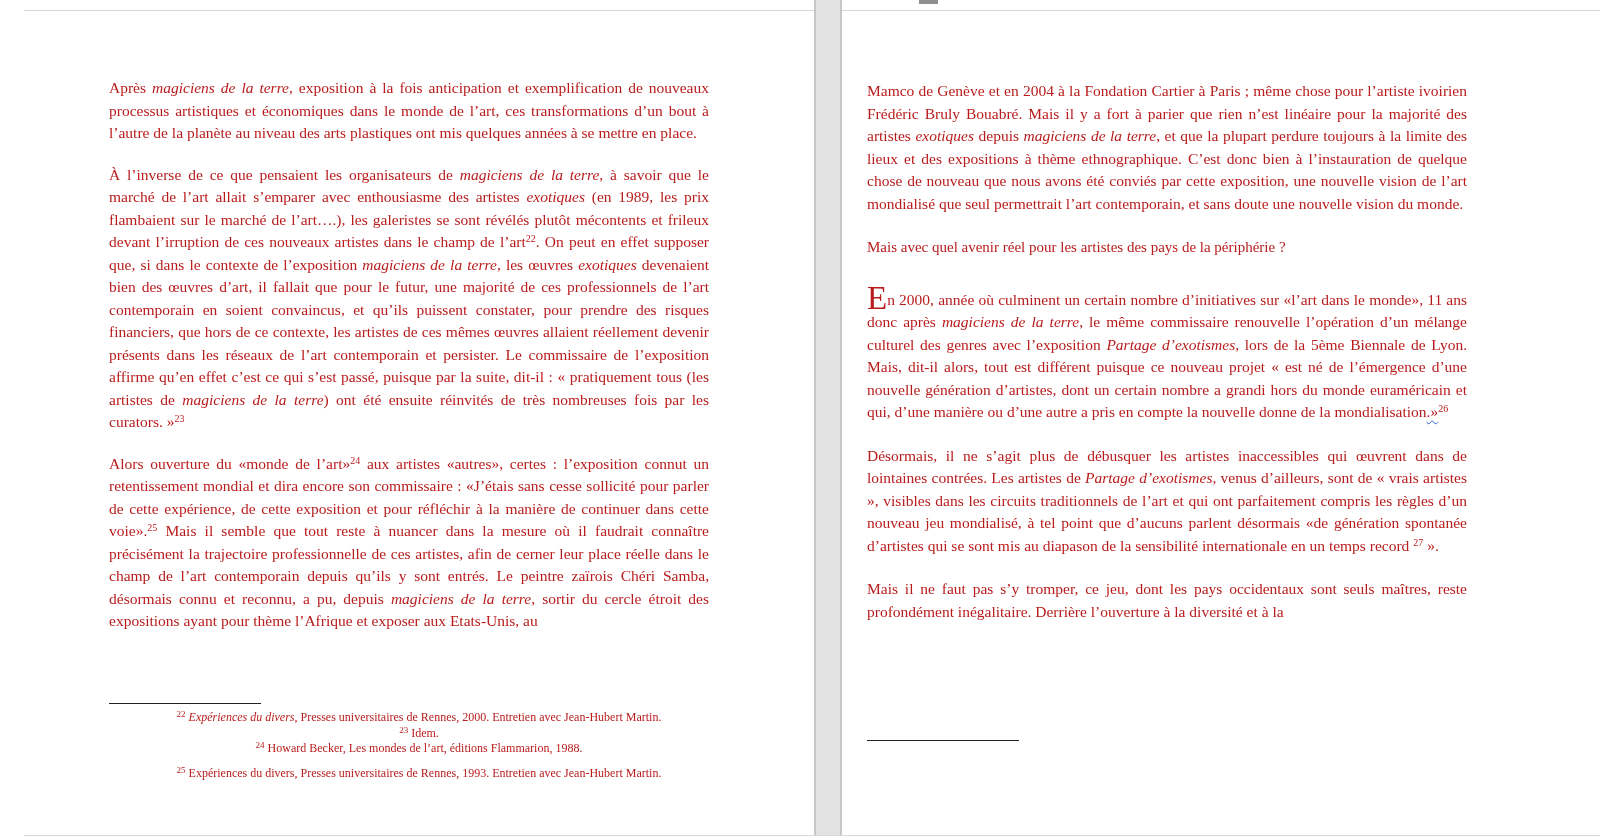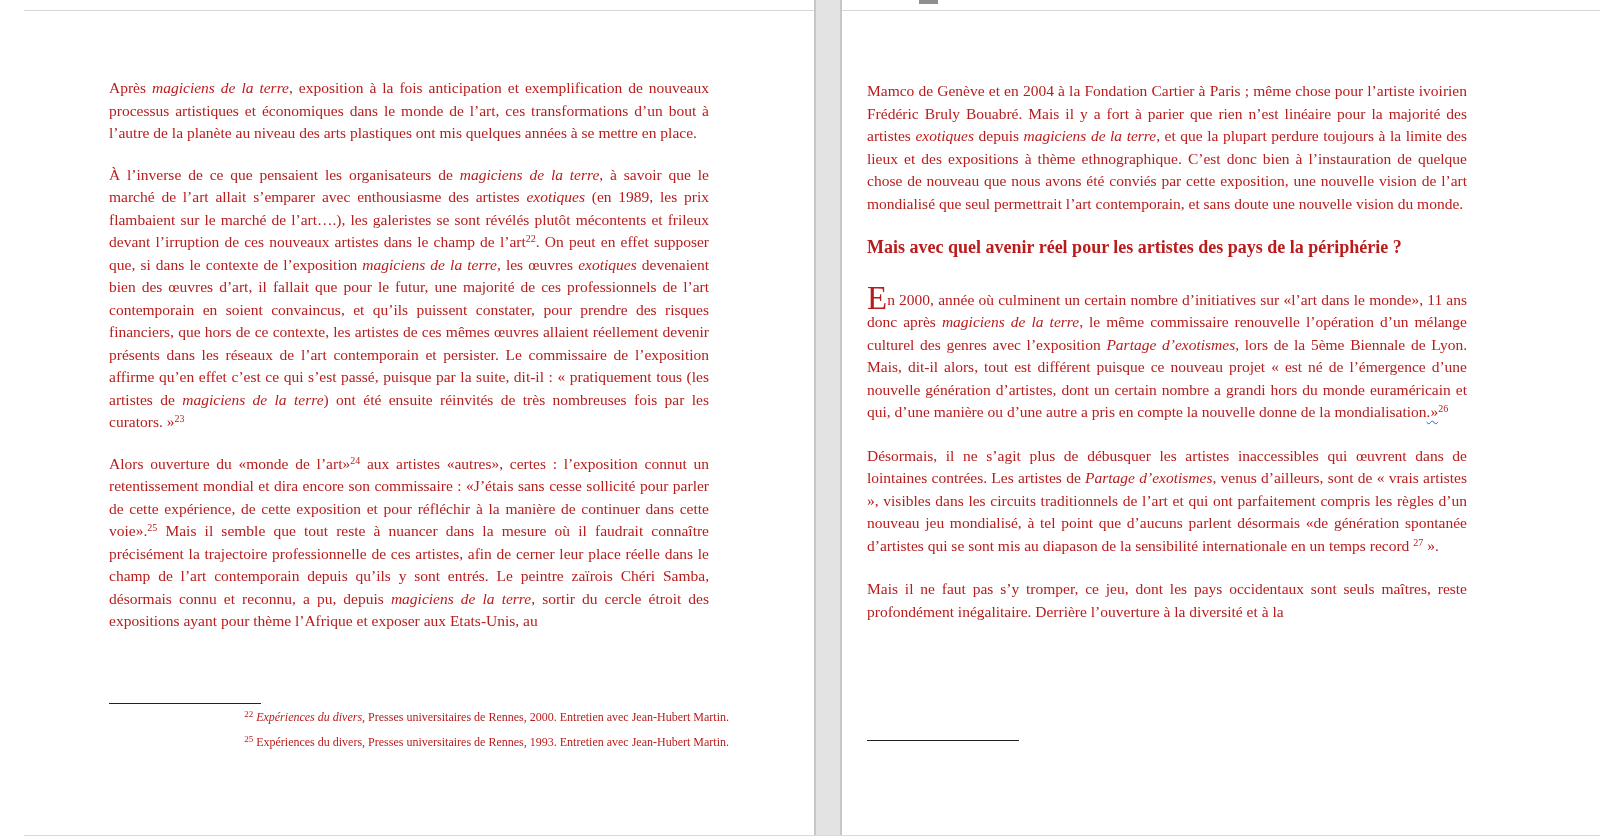--- a/index.html
+++ b/index.html
@@ -62,32 +62,32 @@
     width: 600px;
     font-size: 15.5px;
     line-height: 22.5px;
     text-align: justify;
   }
   .page-left  .text-col { left: 85px; top: 66px; }
   .page-right .text-col { left: 67px; top: 69px; }
   .para { margin: 0 0 21px 0; }
   .page-left .para { margin-bottom: 19px; }
   .section-heading {
-    font-weight: bold;
-    font-size: 18px;
+    font-weight: normal;
+    font-size: 15px;
     line-height: 22.5px;
     margin: 0 0 30px 0;
     text-align: left;
   }
   .footnotes {
     position: absolute;
     width: 620px;
     font-size: 12px;
     line-height: 15.5px;
-    text-align: right;
+    text-align: center;
   }
   .page-left  .footnotes { left: 85px; top: 692px; }
   .page-right .footnotes { left: 67px; top: 729px; }
   .fn-sep {
     width: 152px;
     border-top: 1px solid #222222;
     margin-bottom: 6px;
   }
   .fn { margin: 0; }
   .fn-gap { margin-top: 9px; }
@@ -125,20 +125,22 @@
 
   <div class="page page-left">
     <div class="text-col">
       <p class="para"><span>Après </span><span class="seg-italic">magiciens de la terre</span><span>, exposition à la fois anticipation et exemplification de nouveaux processus artistiques et économiques dans le monde de l’art, ces transformations d’un bout à l’autre de la planète au niveau des arts plastiques ont mis quelques années à se mettre en place.</span></p>
       <p class="para"><span>À l’inverse de ce que pensaient les organisateurs de </span><span class="seg-italic">magiciens de la terre</span><span>, à savoir que le marché de l’art allait s’emparer avec enthousiasme des artistes </span><span class="seg-italic">exotiques</span><span> (en 1989, les prix flambaient sur le marché de l’art….), les galeristes se sont révélés plutôt mécontents et frileux devant l’irruption de ces nouveaux artistes dans le champ de l’art</span><span class="seg-sup">22</span><span>. On peut en effet supposer que, si dans le contexte de l’exposition </span><span class="seg-italic">magiciens de la terre</span><span>, les œuvres </span><span class="seg-italic">exotiques</span><span> devenaient bien des œuvres d’art, il fallait que pour le futur, une majorité de ces professionnels de l’art contemporain en soient convaincus, et qu’ils puissent constater, pour prendre des risques financiers, que hors de ce contexte, les artistes de ces mêmes œuvres allaient réellement devenir présents dans les réseaux de l’art contemporain et persister. Le commissaire de l’exposition affirme qu’en effet c’est ce qui s’est passé, puisque par la suite, dit-il : « pratiquement tous (les artistes de </span><span class="seg-italic">magiciens de la terre</span><span>) ont été ensuite réinvités de très nombreuses fois par les curators. »</span><span class="seg-sup">23</span></p>
       <p class="para"><span>Alors ouverture du «monde de l’art»</span><span class="seg-sup">24</span><span> aux artistes «autres», certes : l’exposition connut un retentissement mondial et dira encore son commissaire : «J’étais sans cesse sollicité pour parler de cette expérience, de cette exposition et pour réfléchir à la manière de continuer dans cette voie».</span><span class="seg-sup">25</span><span> Mais il semble que tout reste à nuancer dans la mesure où il faudrait connaître précisément la trajectoire professionnelle de ces artistes, afin de cerner leur place réelle dans le champ de l’art contemporain depuis qu’ils y sont entrés. Le peintre zaïrois Chéri Samba, désormais connu et reconnu, a pu, depuis </span><span class="seg-italic">magiciens de la terre</span><span>, sortir du cercle étroit des expositions ayant pour thème l’Afrique et exposer aux Etats-Unis, au</span></p>
     </div>
     <div class="footnotes">
       <div class="fn-sep"></div>
       <p class="fn"><span class="seg-sup">22</span><span> </span><span class="seg-italic">Expériences du divers</span><span>, Presses universitaires de Rennes, 2000. Entretien avec Jean-Hubert Martin.</span></p>
+      <p class="fn"><span class="seg-sup">23</span><span> Idem.</span></p>
+      <p class="fn"><span class="seg-sup">24</span><span> Howard Becker, Les mondes de l’art, éditions Flammarion, 1988.</span></p>
       <p class="fn fn-gap"><span class="seg-sup">25</span><span> Expériences du divers, Presses universitaires de Rennes, 1993. Entretien avec Jean-Hubert Martin.</span></p>
     </div>
   </div>
 
   <div class="page-gap"></div>
 
   <div class="page page-right">
     <div class="text-col">
       <p class="para"><span>Mamco de Genève et en 2004 à la Fondation Cartier à Paris ; même chose pour l’artiste ivoirien Frédéric Bruly Bouabré. Mais il y a fort à parier que rien n’est linéaire pour la majorité des artistes </span><span class="seg-italic">exotiques</span><span> depuis </span><span class="seg-italic">magiciens de la terre</span><span>, et que la plupart perdure toujours à la limite des lieux et des expositions à thème ethnographique. C’est donc bien à l’instauration de quelque chose de nouveau que nous avons été conviés par cette exposition, une nouvelle vision de l’art mondialisé que seul permettrait l’art contemporain, et sans doute une nouvelle vision du monde.</span></p>
       <h2 class="section-heading">Mais avec quel avenir réel pour les artistes des pays de la périphérie ?</h2>

